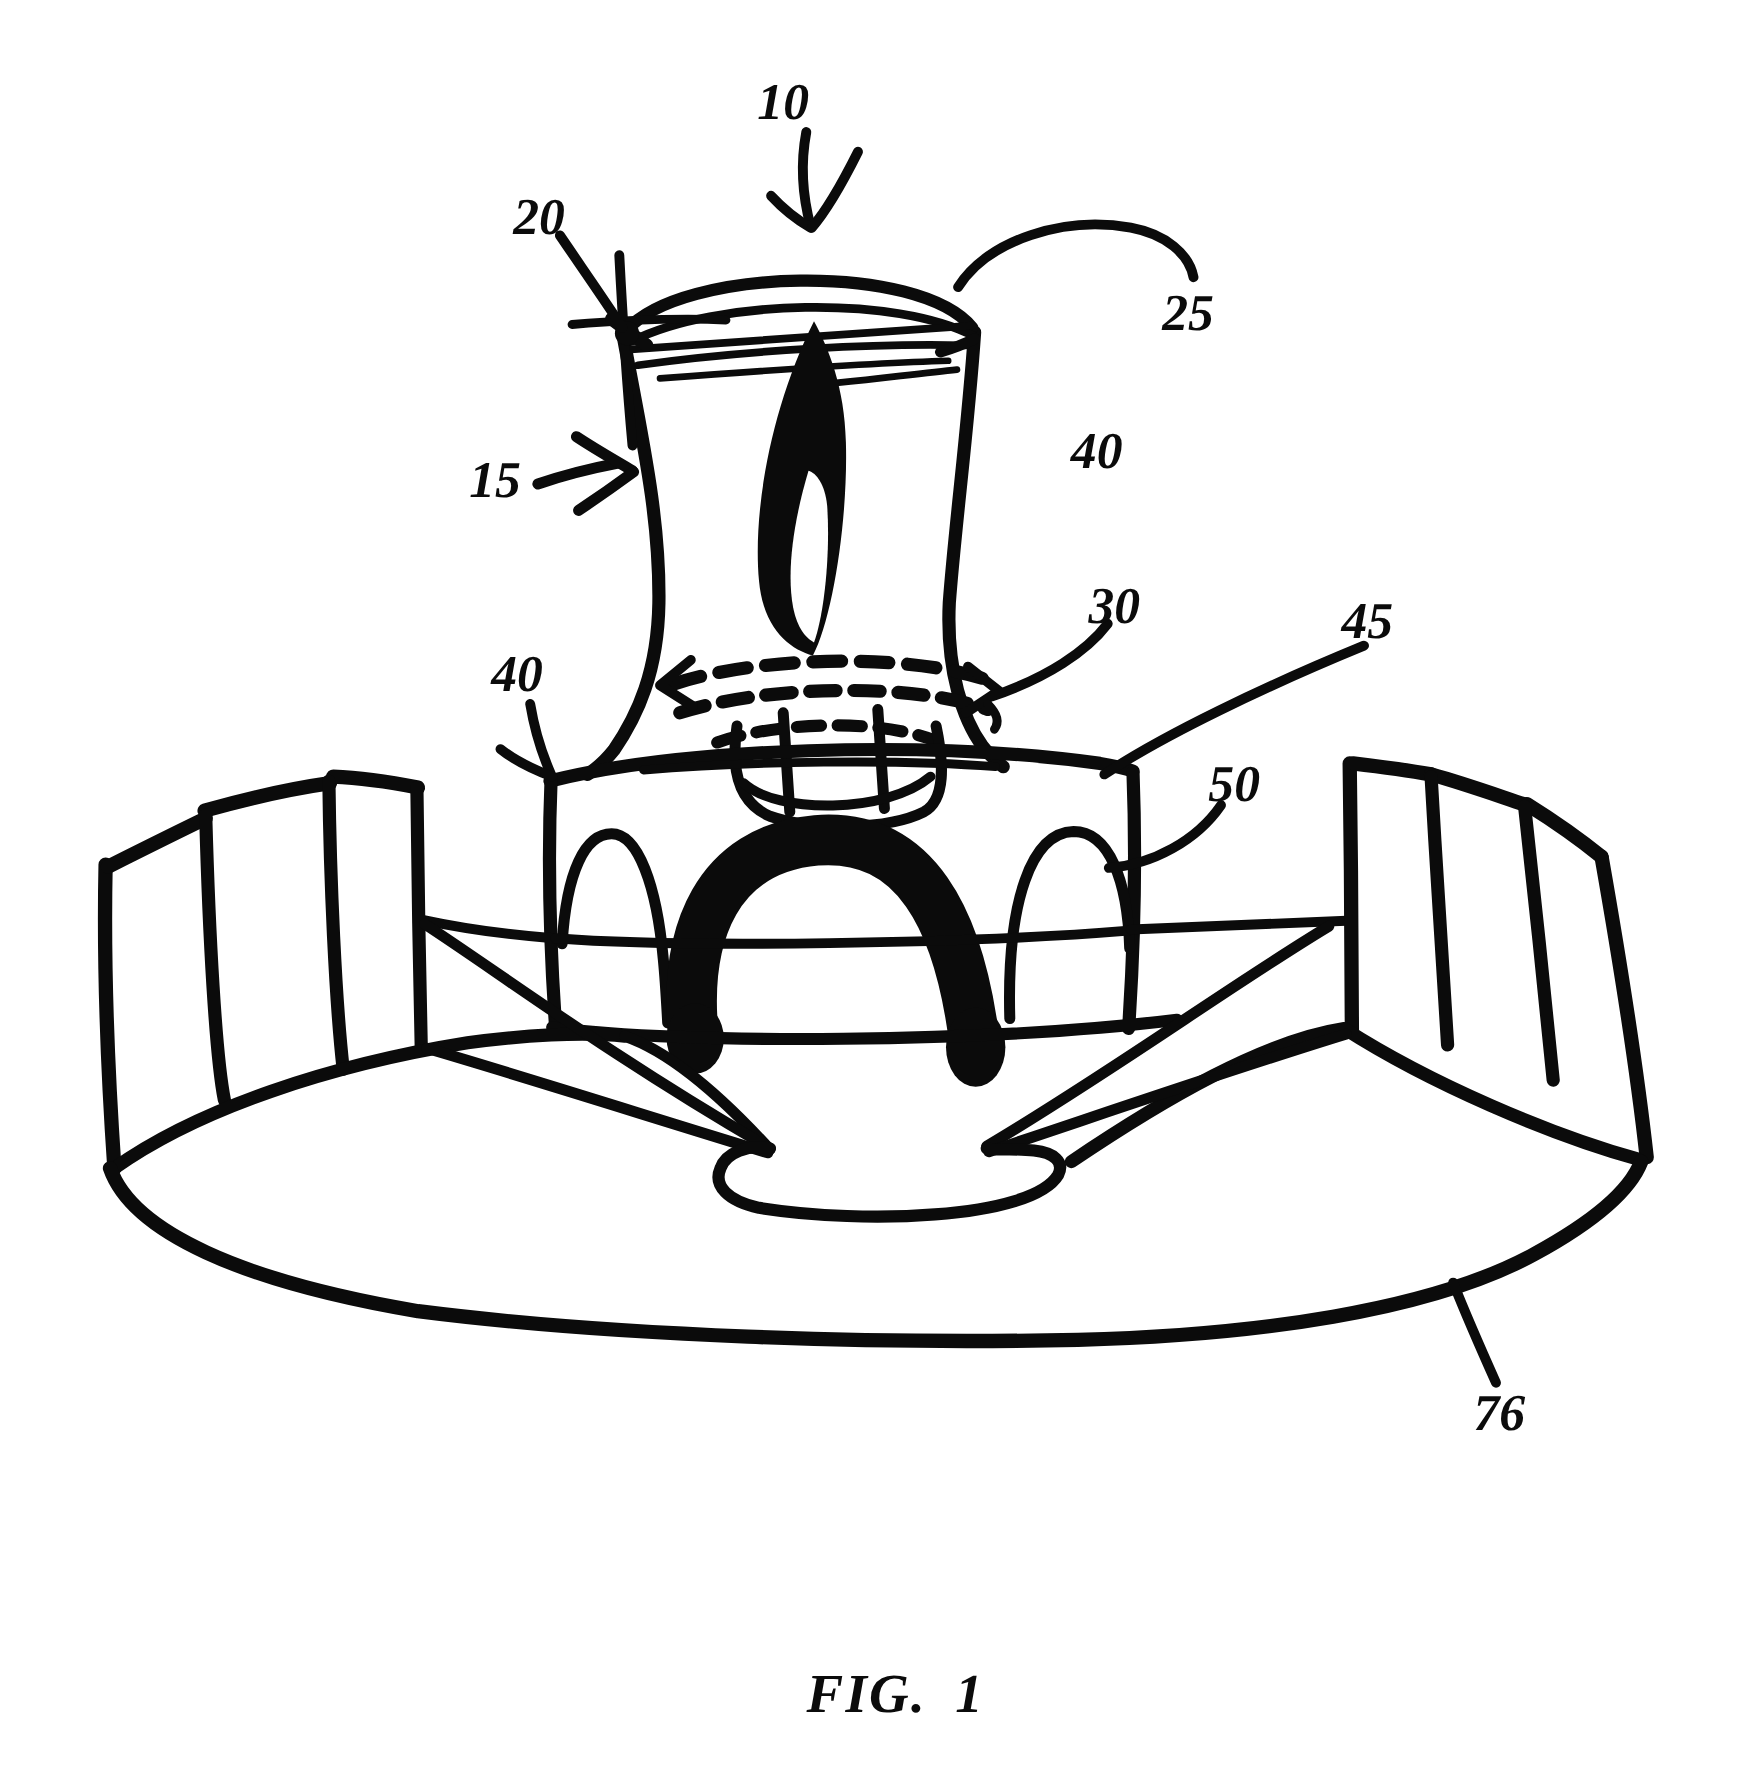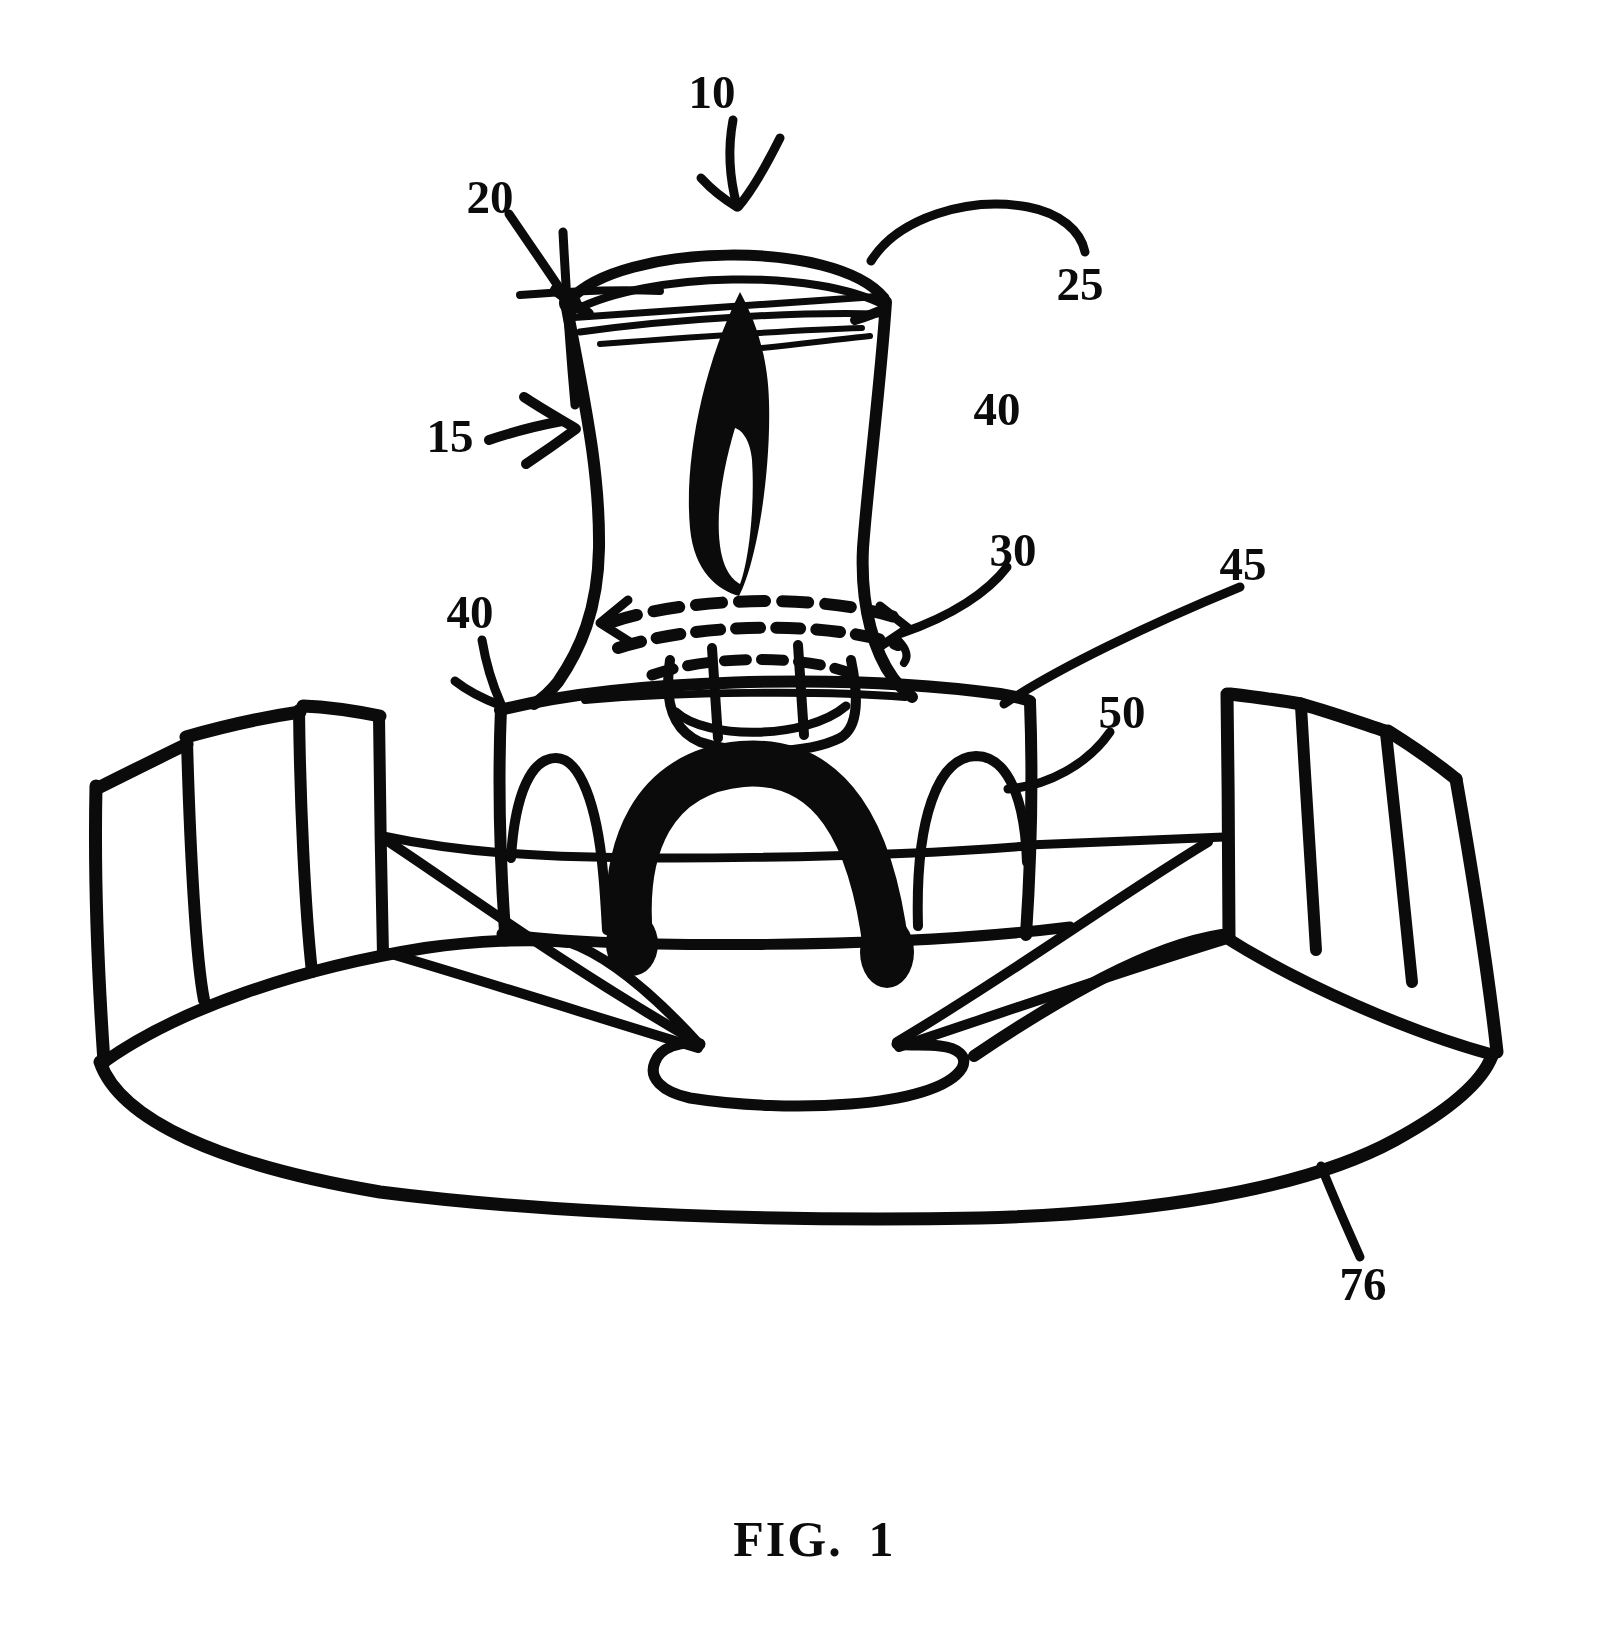--- a/index.html
+++ b/index.html
@@ -6,20 +6,21 @@
     margin: 0;
     padding: 0;
     background: #ffffff;
   }
   .stage {
     position: relative;
     width: 1600px;
     height: 1619px;
     background: #ffffff;
     font-family: "Liberation Serif", serif;
+    font-style: italic;
   }
   svg { display: block; }
   .ref-num {
     font-family: "Liberation Serif", serif;
     font-weight: bold;
     font-size: 47px;
     fill: #0b0b0b;
   }
   .caption-text {
     font-family: "Liberation Serif", serif;

